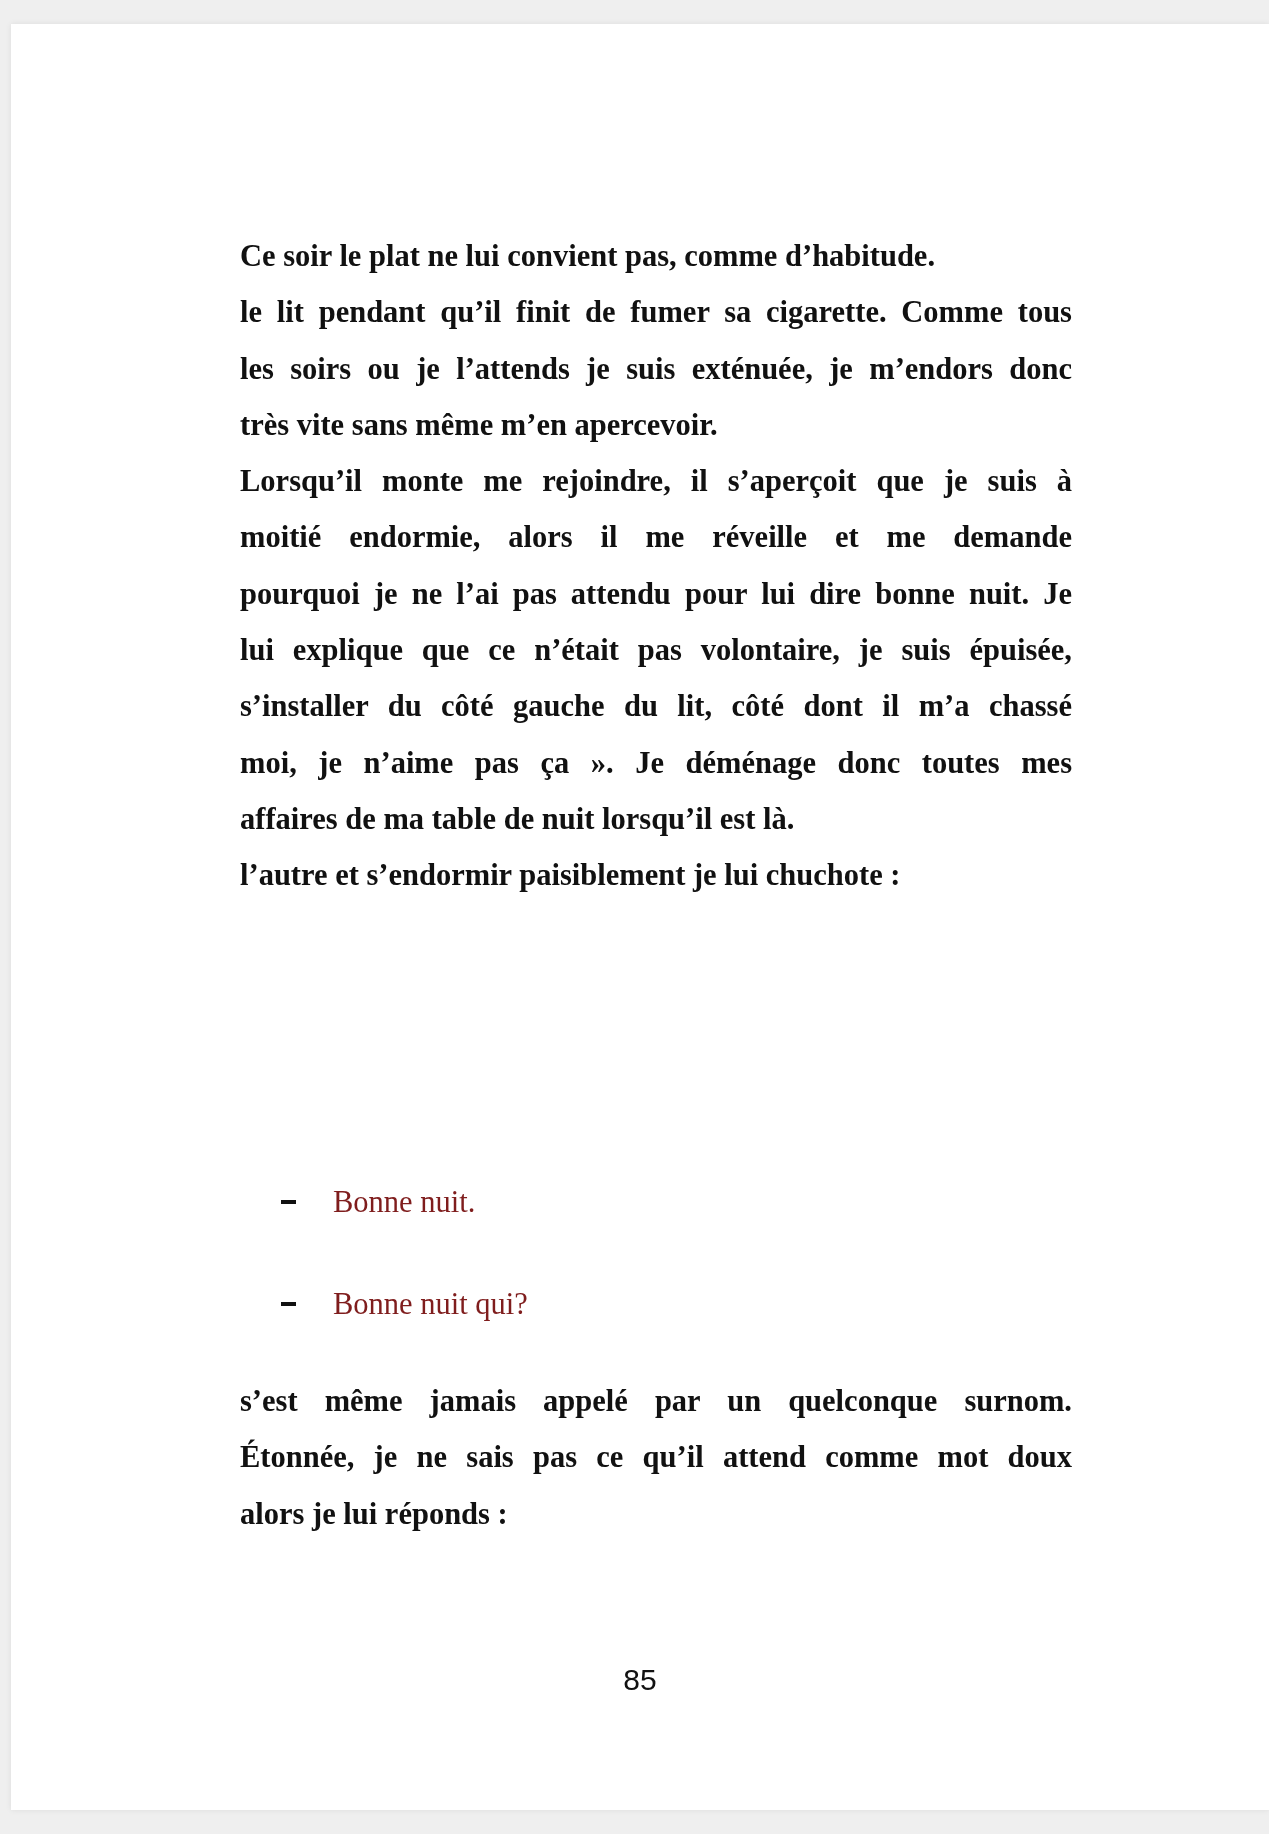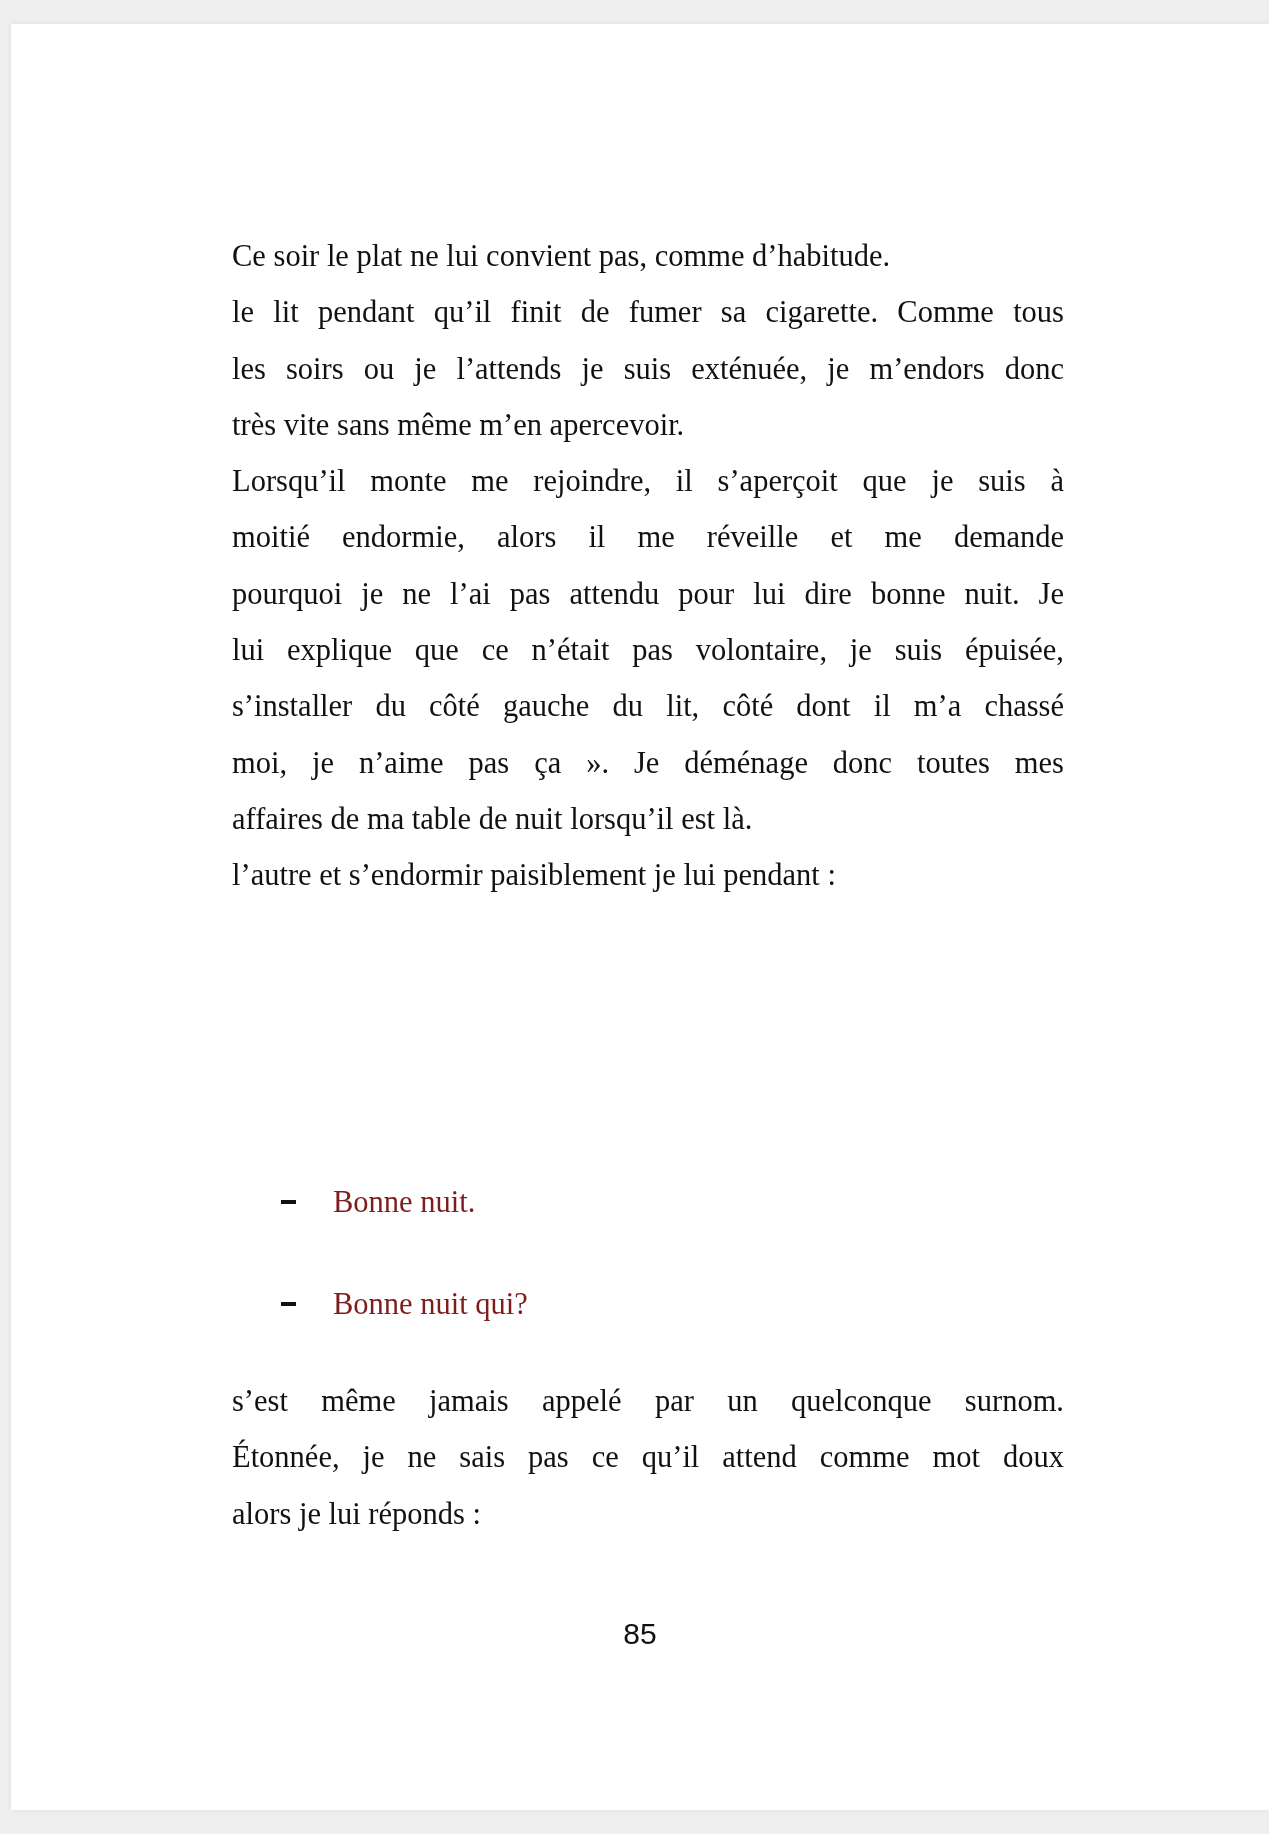--- a/index.html
+++ b/index.html
@@ -17,22 +17,23 @@
     position: absolute;
     left: 11px;
     top: 24px;
     width: 1258px;
     height: 1786px;
     background: #ffffff;
     box-shadow: 0 0 6px rgba(0,0,0,0.08);
   }
   .block {
     position: absolute;
-    left: 232px;
+    left: 240px;
     width: 832px;
+    font-weight: bold;
   }
   .line {
     height: 56.3px;
     line-height: 56.3px;
     font-family: "Liberation Serif", "DejaVu Serif", serif;
     font-size: 30.5px;
     color: #111111;
     white-space: nowrap;
     overflow: visible;
   }
@@ -65,21 +66,21 @@
   .dialog-text {
     position: absolute;
     left: 109px;
     top: 0;
     white-space: nowrap;
   }
   .page-number {
     position: absolute;
     left: 540px;
     width: 200px;
-    top: 1612px;
+    top: 1658px;
     height: 44px;
     line-height: 44px;
     text-align: center;
     font-family: "Liberation Sans", "DejaVu Sans", sans-serif;
     font-size: 30px;
     color: #111111;
   }
 </style>
 </head>
 <body>
@@ -91,21 +92,21 @@
   <div class="line j">le lit pendant qu’il finit de fumer sa cigarette. Comme tous</div>
   <div class="line j">les soirs ou je l’attends je suis exténuée, je m’endors donc</div>
   <div class="line l">très vite sans même m’en apercevoir.</div>
   <div class="line j">Lorsqu’il monte me rejoindre, il s’aperçoit que je suis à</div>
   <div class="line j">moitié endormie, alors il me réveille et me demande</div>
   <div class="line j">pourquoi je ne l’ai pas attendu pour lui dire bonne nuit. Je</div>
   <div class="line j">lui explique que ce n’était pas volontaire, je suis épuisée,</div>
   <div class="line j">s’installer du côté gauche du lit, côté dont il m’a chassé</div>
   <div class="line j">moi, je n’aime pas ça ». Je déménage donc toutes mes</div>
   <div class="line l">affaires de ma table de nuit lorsqu’il est là.</div>
-  <div class="line l">l’autre et s’endormir paisiblement je lui pendant :</div>
+  <div class="line l">l’autre et s’endormir paisiblement je lui chuchote :</div>
 </div>
 
 <div class="dialog" style="top:1174px;">
   <span class="dash"></span>
   <span class="dialog-text">Bonne nuit.</span>
 </div>
 
 <div class="dialog" style="top:1276px;">
   <span class="dash"></span>
   <span class="dialog-text">Bonne nuit qui?</span>

